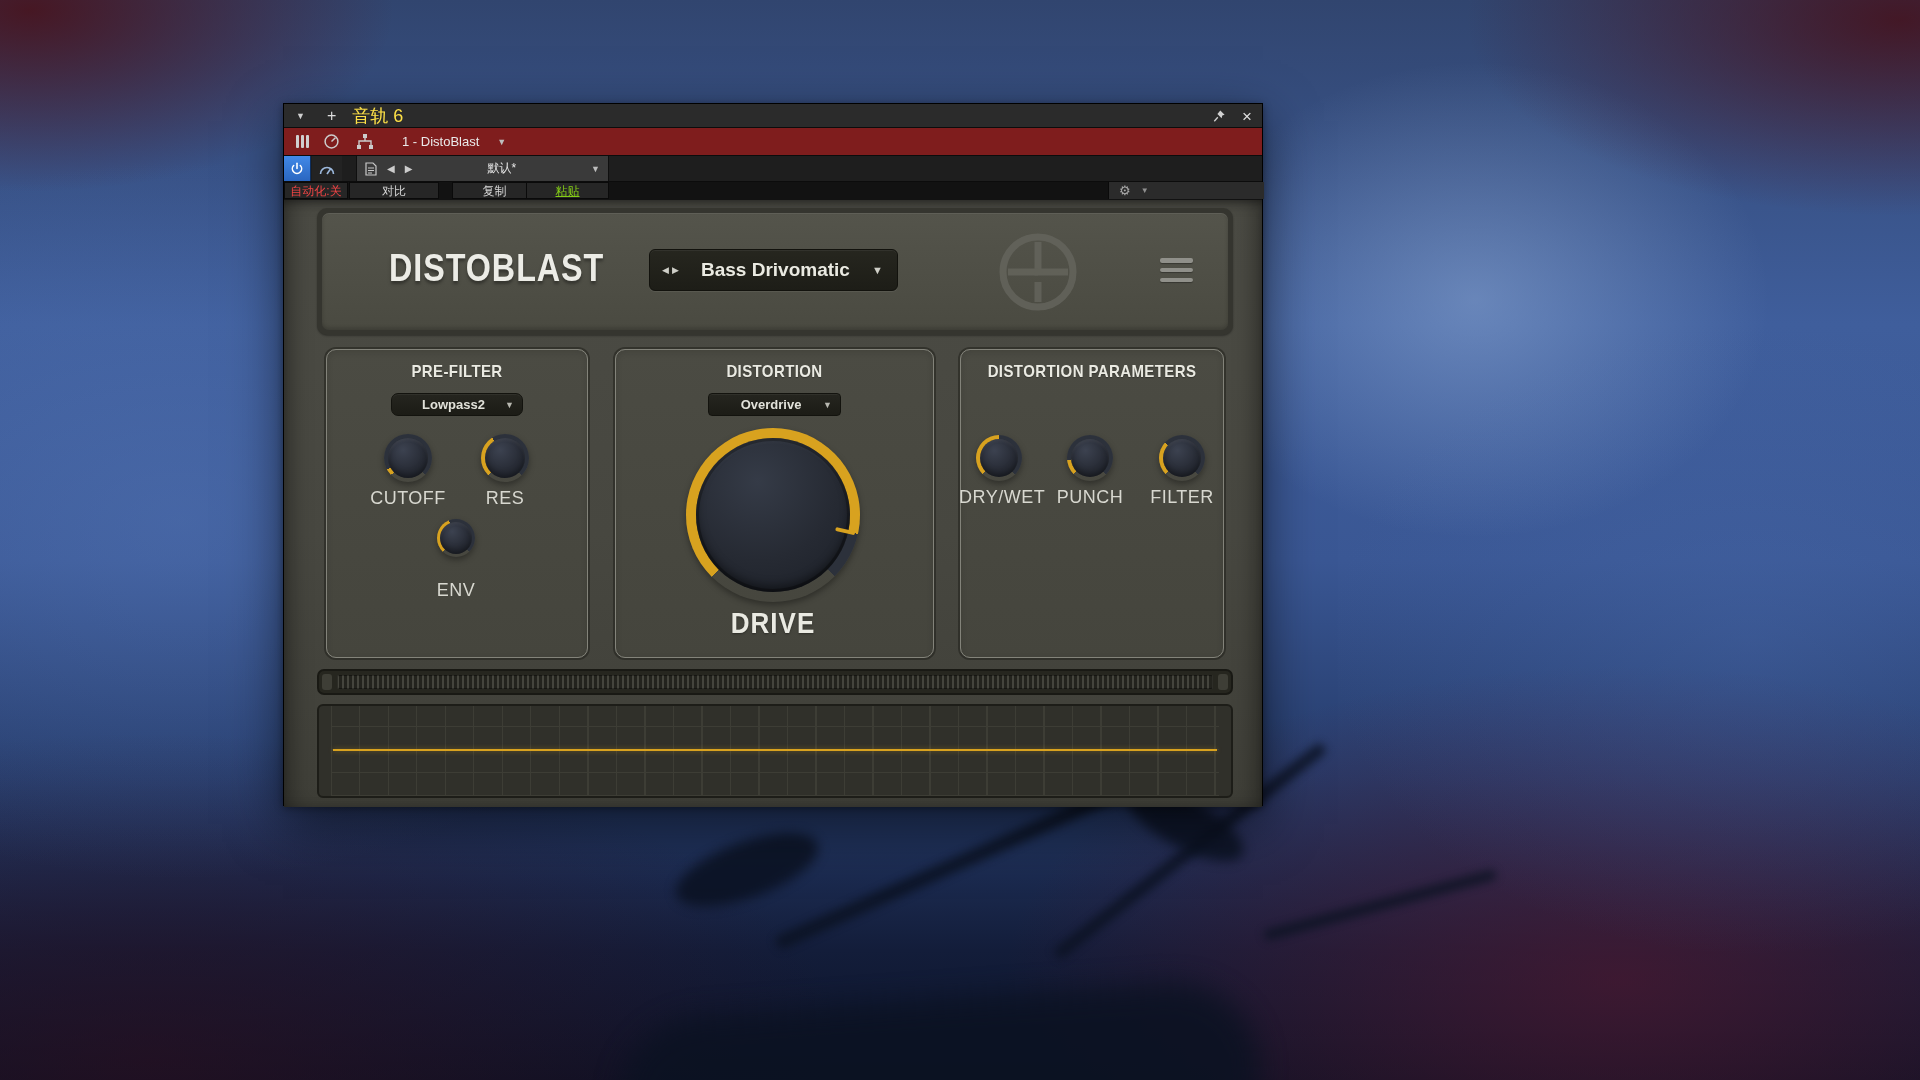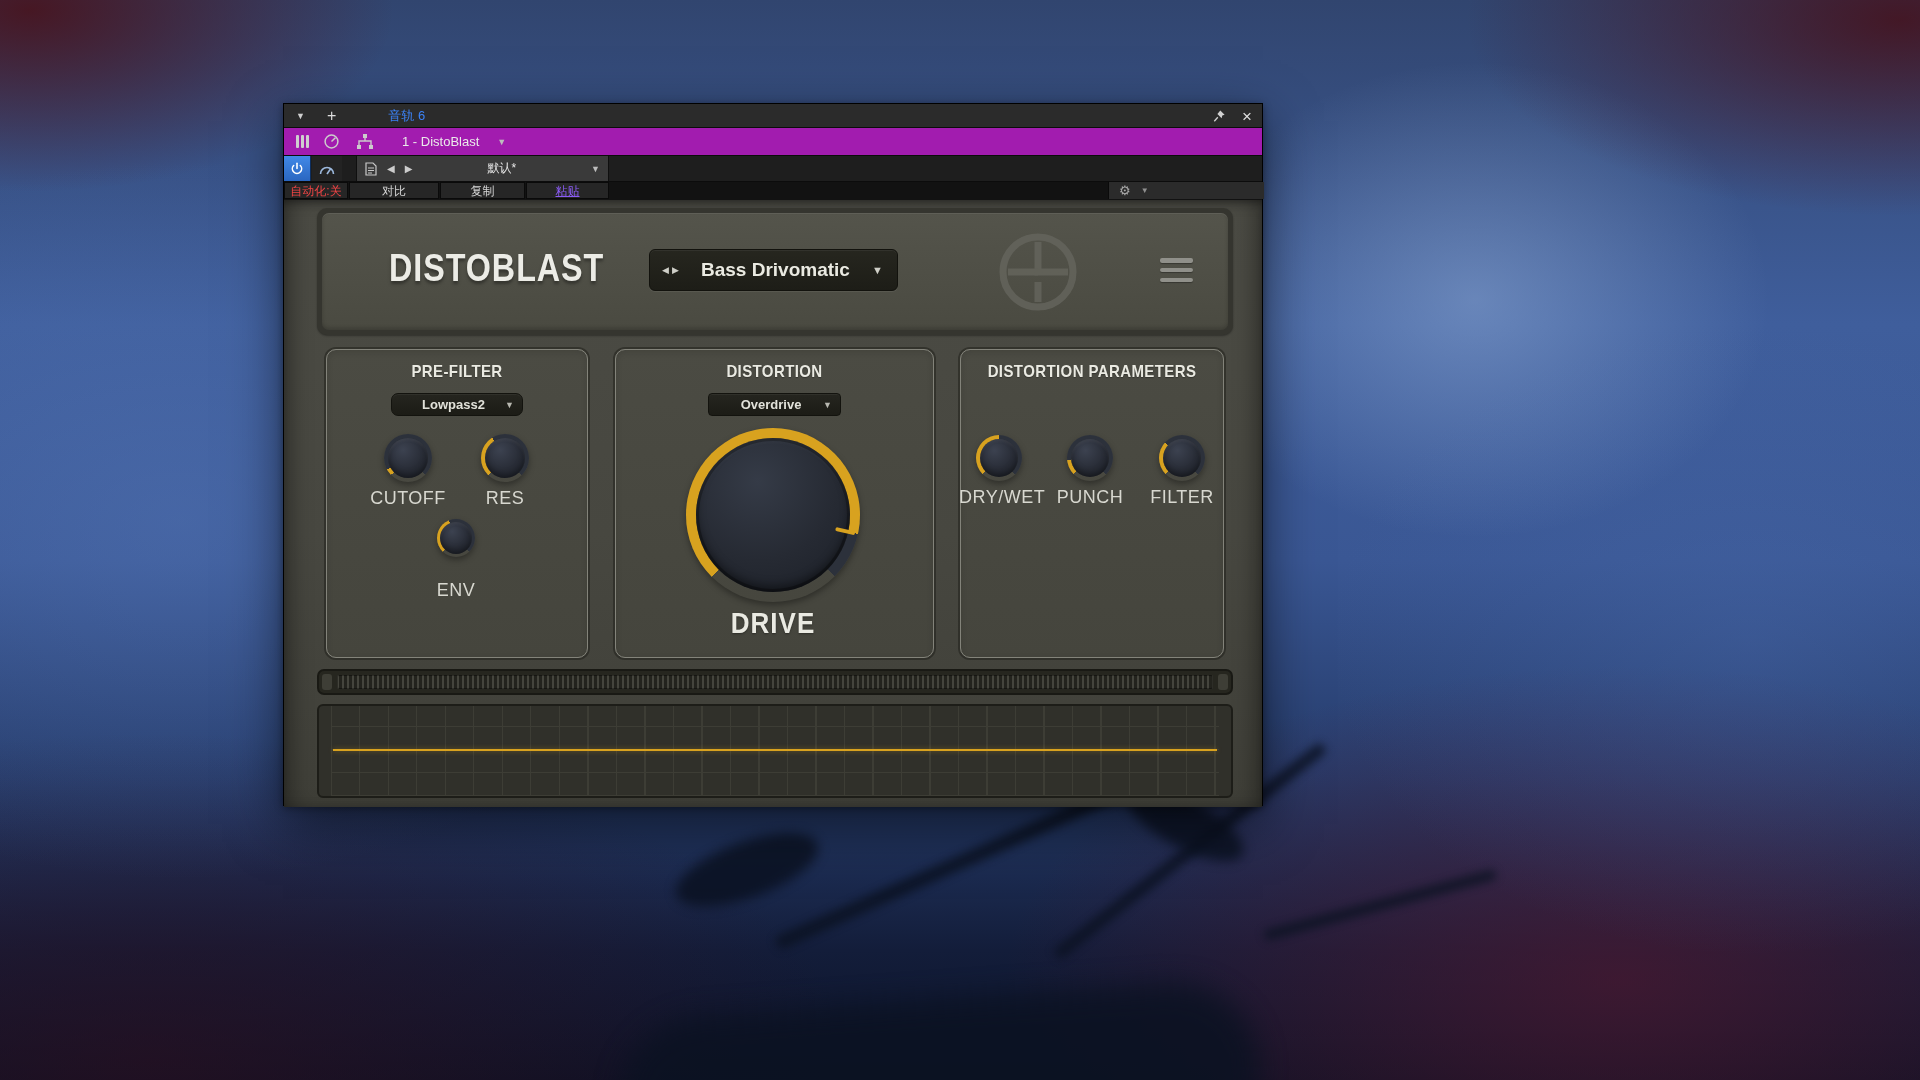--- a/index.html
+++ b/index.html
@@ -27,25 +27,25 @@
   .b6 { left:1260px; top:900px; width:240px; height:10px; filter:blur(5px); transform:rotate(-15deg); }
 
   
   .window { position:absolute; left:283px; top:103px; width:980px; height:703px;
     background:#1c1c1c; border:1px solid #000;
     box-shadow:0 18px 50px rgba(0,0,0,.55), 0 2px 8px rgba(0,0,0,.4); }
   .titlebar { position:relative; height:24px; background:#2b2b2b; border-bottom:1px solid #0c0c0c;
     display:flex; align-items:center; color:#e4e4e4; }
   .tb-caret { margin-left:12px; font-size:9px; color:#cfcfcf; cursor:default; }
   .tb-plus  { margin-left:22px; font-size:16px; line-height:16px; color:#dddddd; }
-  .tb-title { margin-left:52px; font-size:13px; color:#3b82f6; }
+  .tb-title { margin-left:16px; font-size:18px; color:#fde047; }
   .tb-right { position:absolute; right:10px; top:0; height:24px; display:flex; align-items:center; gap:16px; }
   .tb-close { font-size:17px; color:#dddddd; line-height:17px; }
 
-  .row2 { position:relative; height:28px; background:#a21caf; border-bottom:1px solid #0c0c0c;
+  .row2 { position:relative; height:28px; background:#7f1d1d; border-bottom:1px solid #0c0c0c;
     display:flex; align-items:center; }
   .bars-icon { margin-left:12px; display:flex; gap:2px; }
   .bars-icon i { display:block; width:3px; height:13px; background:#cfcfcf; border-radius:1px; }
   .r2icon { margin-left:14px; display:flex; align-items:center; }
   .plugsel { margin-left:26px; display:flex; align-items:center; gap:18px; }
   .plugsel-label { font-size:13px; color:#eaeaea; }
   .plugsel-caret { font-size:9px; color:#bdbdbd; }
 
   .row3 { position:relative; height:26px; background:#1e1e1e; border-bottom:1px solid #0c0c0c; }
   .power-btn { position:absolute; left:0; top:0; width:27px; height:25px;
@@ -57,24 +57,24 @@
     display:flex; align-items:center; border-left:1px solid #0f0f0f; border-right:1px solid #0f0f0f; }
   .ps-file { margin-left:8px; display:flex; }
   .ps-arrow { margin-left:10px; font-size:10px; color:#cccccc; }
   .ps-label { flex:1; text-align:center; font-size:12px; color:#e8e8e8; }
   .ps-caret { margin-right:8px; font-size:9px; color:#bdbdbd; }
 
   .row4 { position:relative; height:18px; background:#121212; }
   .seg { position:absolute; top:0; height:17px; background:#262626; font-size:12px; line-height:17px;
     text-align:center; color:#d6d6d6; border:1px solid #0a0a0a; }
   .seg.dim { color:#ef4444; }
-  .seg.disabled { color:#8b5cf6;text-decoration:underline; }
+  .seg.disabled { color:#84cc16;text-decoration:underline; }
   .seg1 { left:0; width:64px; }
   .seg2 { left:65px; width:90px;font-family:Liberation Serif, serif; }
-  .seg3 { left:156px; width:85px; }
+  .seg3 { left:168px; width:85px; }
   .seg4 { left:242px; width:83px; }
   .gear-strip { position:absolute; left:824px; top:0; width:156px; height:17px; background:#2b2b2b;
     display:flex; align-items:center; border-left:1px solid #0a0a0a; }
   .gear-glyph { margin-left:10px; font-size:13px; color:#a8a8a8; line-height:13px; }
   .gear-caret { margin-left:10px; font-size:8px; color:#8f8f8f; }
 
   
   .plugin { position:relative; height:607px;
     background:linear-gradient(180deg, #4b4b44 0%, #474740 55%, #3f3f38 100%);
     box-shadow: inset 14px 0 22px -8px rgba(0,0,0,.38), inset -14px 0 22px -8px rgba(0,0,0,.38),

